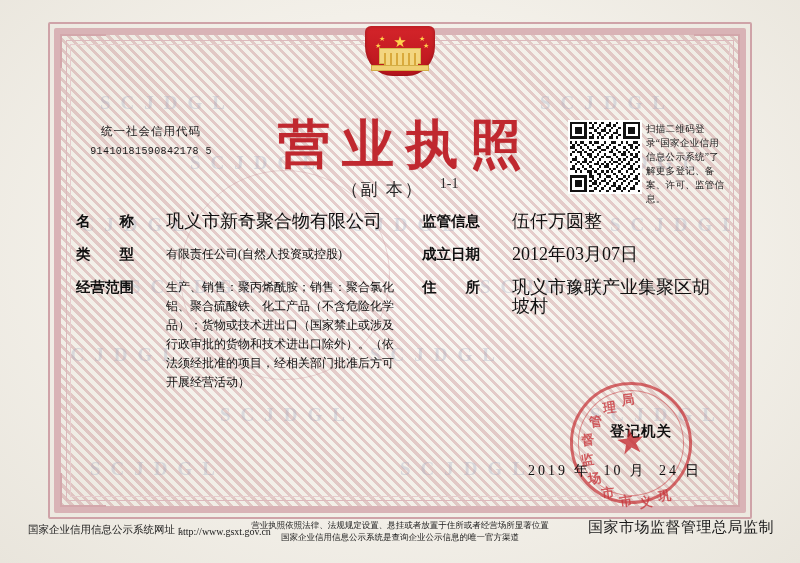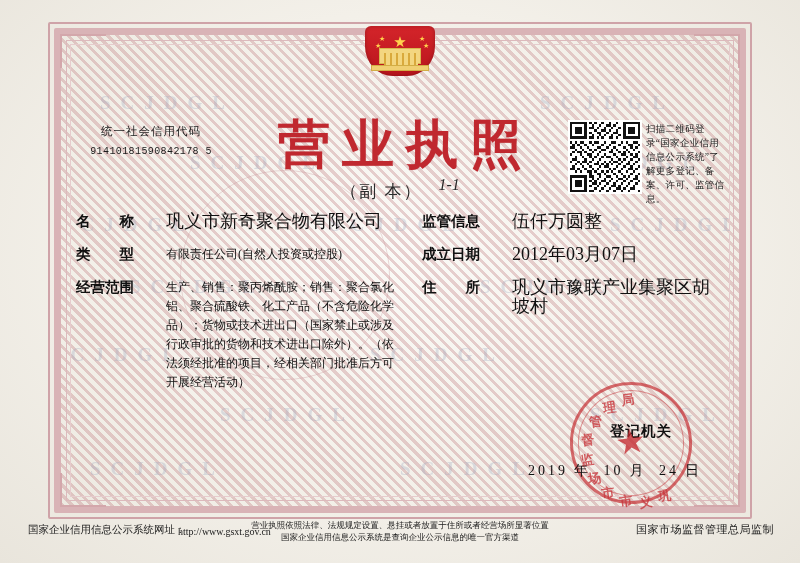--- a/index.html
+++ b/index.html
@@ -95,21 +95,21 @@
     font-family:"Liberation Serif", serif;
     font-weight:bold; font-size:52px; letter-spacing:12px;
     color:#c0282f; text-indent:12px;
     text-shadow: 0 0 1px rgba(160,30,35,0.4);
   }
   .subtitle {
     position:absolute; left:0; right:0; top:176px; text-align:center;
     font-family:"Liberation Serif", serif;
     font-size:17px; color:#2b2b2b; letter-spacing:2px;
   }
-  .subtitle .num { font-size:16px; vertical-align:super; margin-left:16px; letter-spacing:0;font-style:italic; }
+  .subtitle .num { font-size:14px; vertical-align:super; margin-left:16px; letter-spacing:0; }
 
   
   .code-block { position:absolute; left:76px; top:124px; width:150px; text-align:center; }
   .code-label { font-size:11.5px; color:#222; letter-spacing:1px; font-family:"Liberation Serif", serif; }
   .code-val {
     margin-top:7px; font-size:10px; color:#1c1c1c;
     font-family:"Liberation Mono", monospace; letter-spacing:0.4px;
   }
 
   
@@ -193,21 +193,21 @@
     position:absolute; left:178px; bottom:20px;
     font-size:10px; color:#1a1a1a; font-family:"Liberation Serif", serif;
   }
   .f-mid {
     position:absolute; left:50%; transform:translateX(-50%); bottom:14px;
     text-align:center; font-size:8.5px; line-height:12px; color:#1a1a1a;
     font-family:"Liberation Serif", serif;
   }
   .f-right {
     position:absolute; right:26px; bottom:20px;
-    font-size:11px; color:#1a1a1a; font-family:"Liberation Serif", serif; letter-spacing:0.5px;
+    font-size:15px; color:#1a1a1a; font-family:"Liberation Serif", serif; letter-spacing:0.5px;
   }
   .faint-ring {
     position:absolute; left:180px; top:170px; width:210px; height:210px;
     border:1px solid rgba(200,150,155,0.35); border-radius:50%;
   }
 </style>
 </head>
 <body>
 
 <div id="cert">

